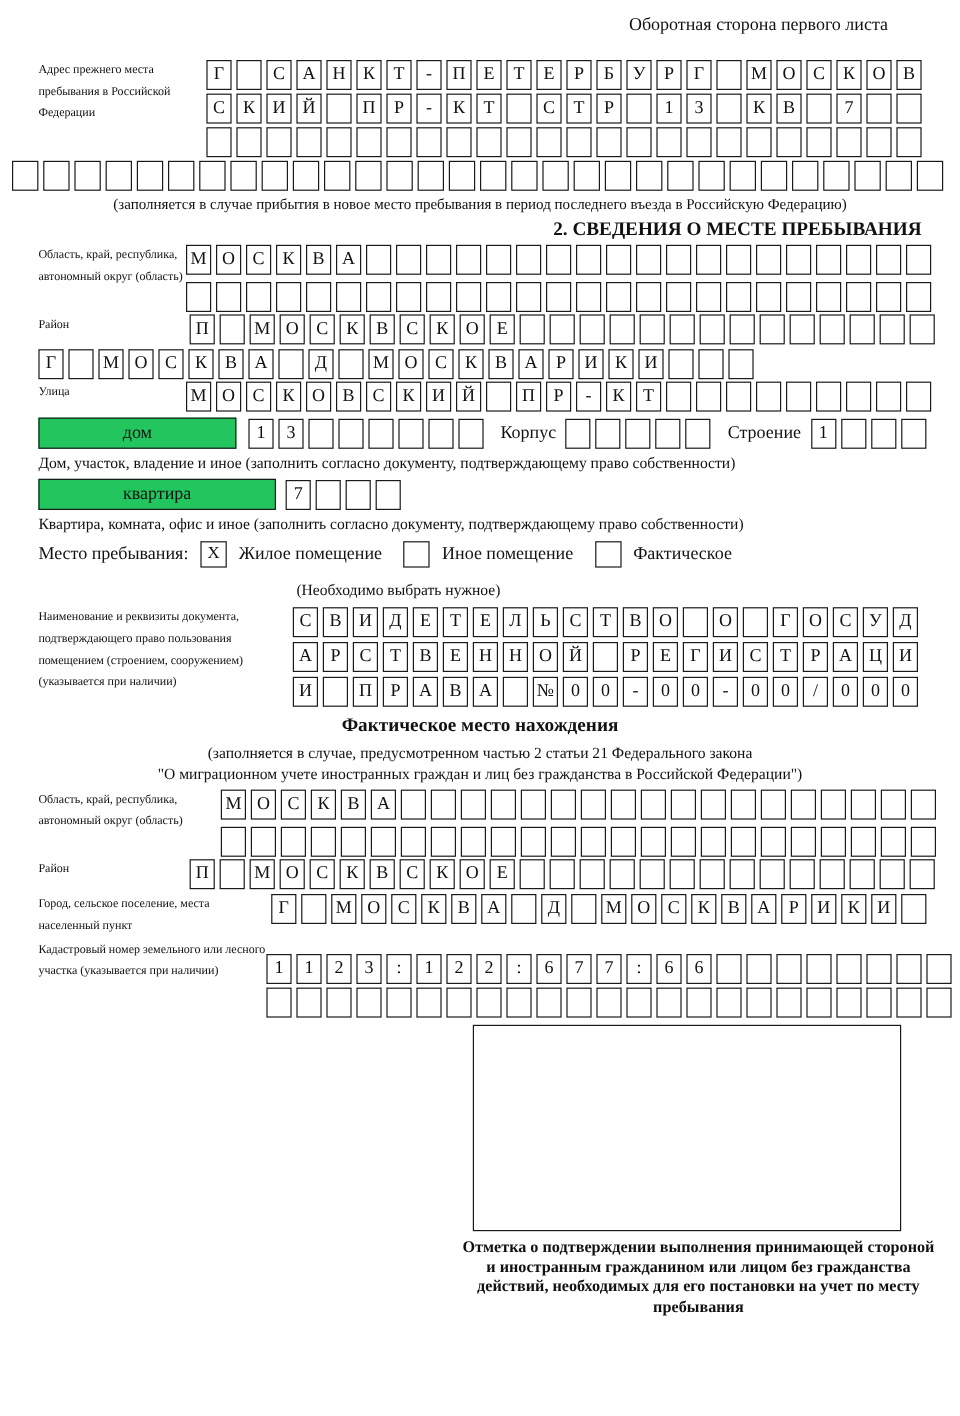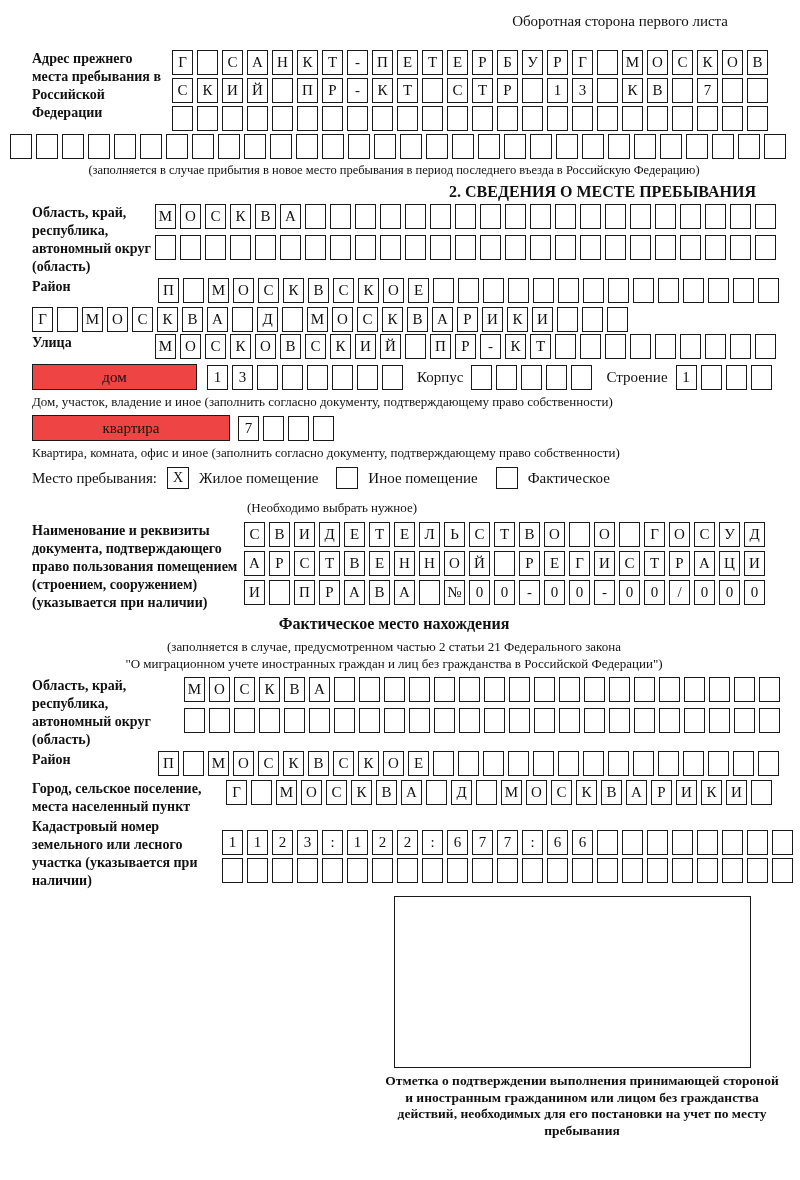--- a/index.html
+++ b/index.html
@@ -1,25 +1,25 @@
 <!DOCTYPE html>
 <html><head>
 <meta charset="utf-8">
 <style>
   html,body{margin:0;padding:0;background:#ffffff;}
   body{
     width:800px;height:1180px;overflow:hidden;
     font-family:"Liberation Serif","DejaVu Serif",serif;
     color:#111;
   }
-  .page{padding:12px 17px 0 32px;}
+  .page{padding:12px 5px 0 32px;}
   .header-note{font-size:15px;line-height:18px;text-align:right;padding-right:55px;}
 
   .field{display:flex;align-items:flex-start;}
-  .f-label{font-size:14px;line-height:18px;flex:0 0 auto;font-weight:bold;}
+  .f-label{font-size:10px;line-height:18px;flex:0 0 auto;}
   .w140{width:140px;}
   .w123{width:123px;}
   .w126{width:126px;}
   .w152{width:152px;}
   .w212{width:212px;}
   .w194{width:194px;}
   .w190{width:190px;}
   .rows{display:flex;flex-direction:column;}
 
   .cells{display:flex;gap:4px;}
@@ -36,21 +36,21 @@
 
   .note{font-size:13px;line-height:16px;margin-top:4px;}
   .note.small{font-size:12.5px;line-height:15px;}
   .center{text-align:center;margin-left:-27px;}
 
   .sec-title{font-size:16px;font-weight:bold;text-align:right;margin:4px 27px 3px 0;line-height:19px;}
 
   .house-row{display:flex;align-items:center;margin-top:5px;}
   .wide-box{
     box-sizing:border-box;border:1.6px solid #1a1a1a;height:26px;
-    display:flex;align-items:center;justify-content:center;font-size:15px;background:#ef4444;
+    display:flex;align-items:center;justify-content:center;font-size:15px;background:#22c55e;
   }
   .dom{width:165px;margin-right:10px;}
   .kv{width:198px;margin-right:8px;}
   .inline-label{font-size:15px;margin:0 8px 0 14px;}
 
   .stay-row{display:flex;align-items:center;margin-top:6px;font-size:15px;}
   .checkbox{
     box-sizing:border-box;width:22px;height:22px;border:1.6px solid #1a1a1a;
     display:inline-flex;align-items:center;justify-content:center;
     font-size:14px;margin:0 10px;background:#fff;

